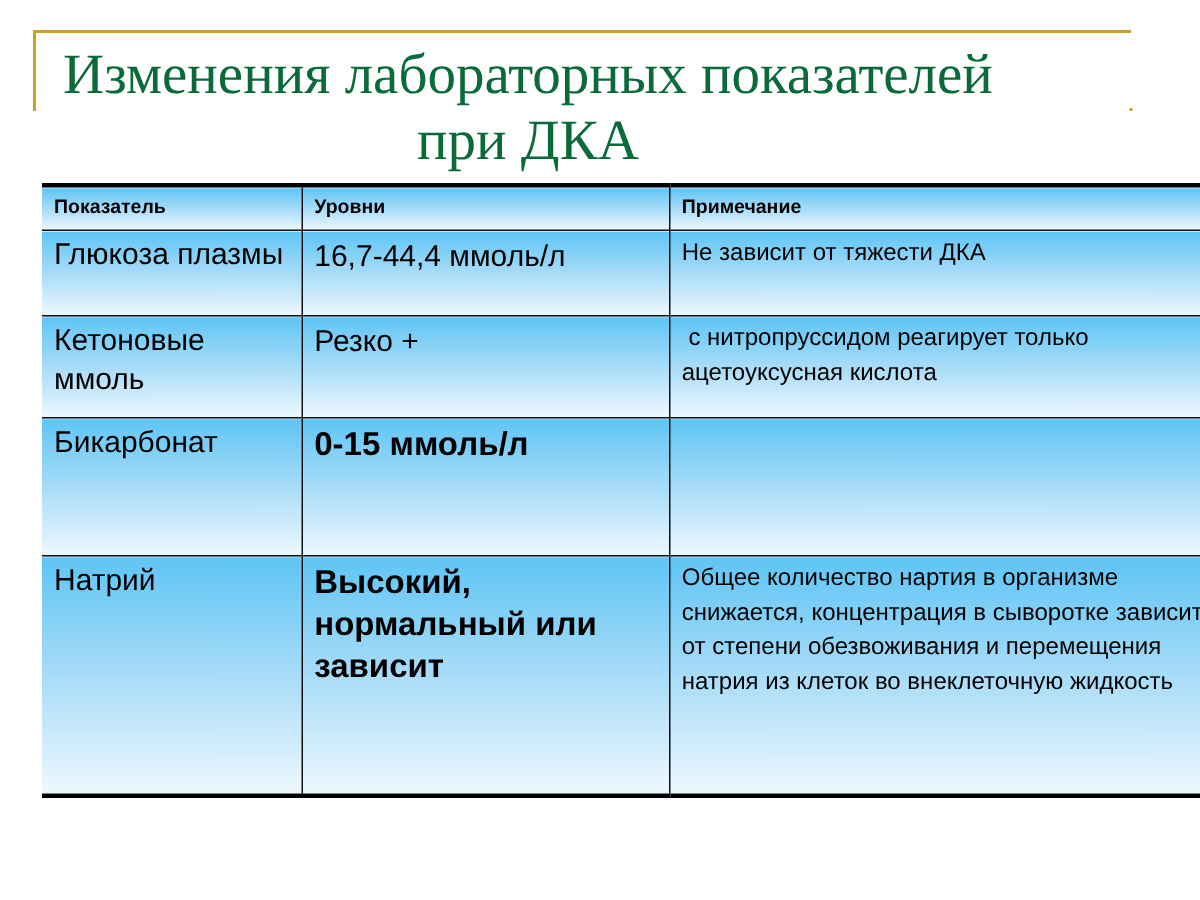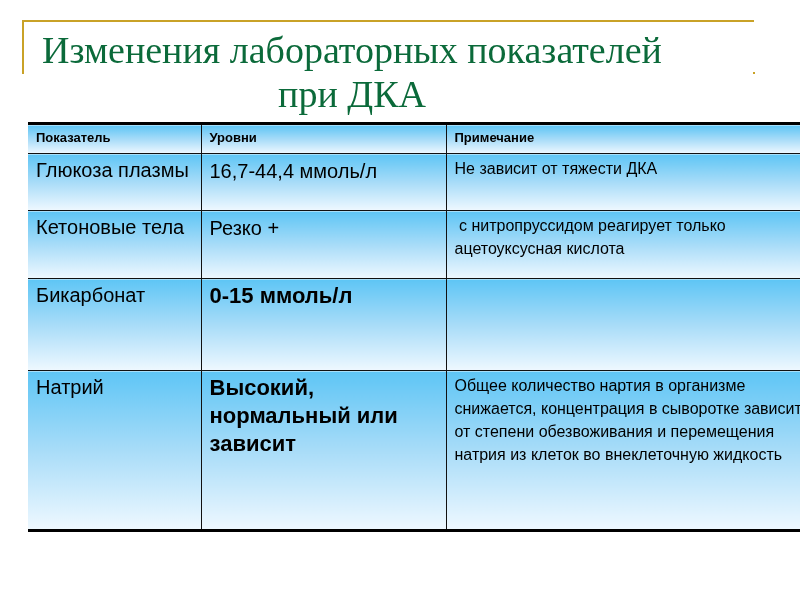--- a/index.html
+++ b/index.html
@@ -45,21 +45,21 @@
     <th>Показатель</th>
     <th>Уровни</th>
     <th>Примечание</th>
   </tr>
   <tr class="r1">
     <td class="c1">Глюкоза плазмы</td>
     <td class="c2">16,7-44,4 ммоль/л</td>
     <td class="c3">Не зависит от тяжести ДКА</td>
   </tr>
   <tr class="r2">
-    <td class="c1">Кетоновые тела</td>
+    <td class="c1">Кетоновые ммоль</td>
     <td class="c2">Резко +</td>
     <td class="c3" style="white-space:pre-wrap"> с нитропруссидом реагирует только ацетоуксусная кислота</td>
   </tr>
   <tr class="r3">
     <td class="c1">Бикарбонат</td>
     <td class="c2b">0-15 ммоль/л</td>
     <td class="c3"></td>
   </tr>
   <tr class="r5">
     <td class="c1">Натрий</td>

